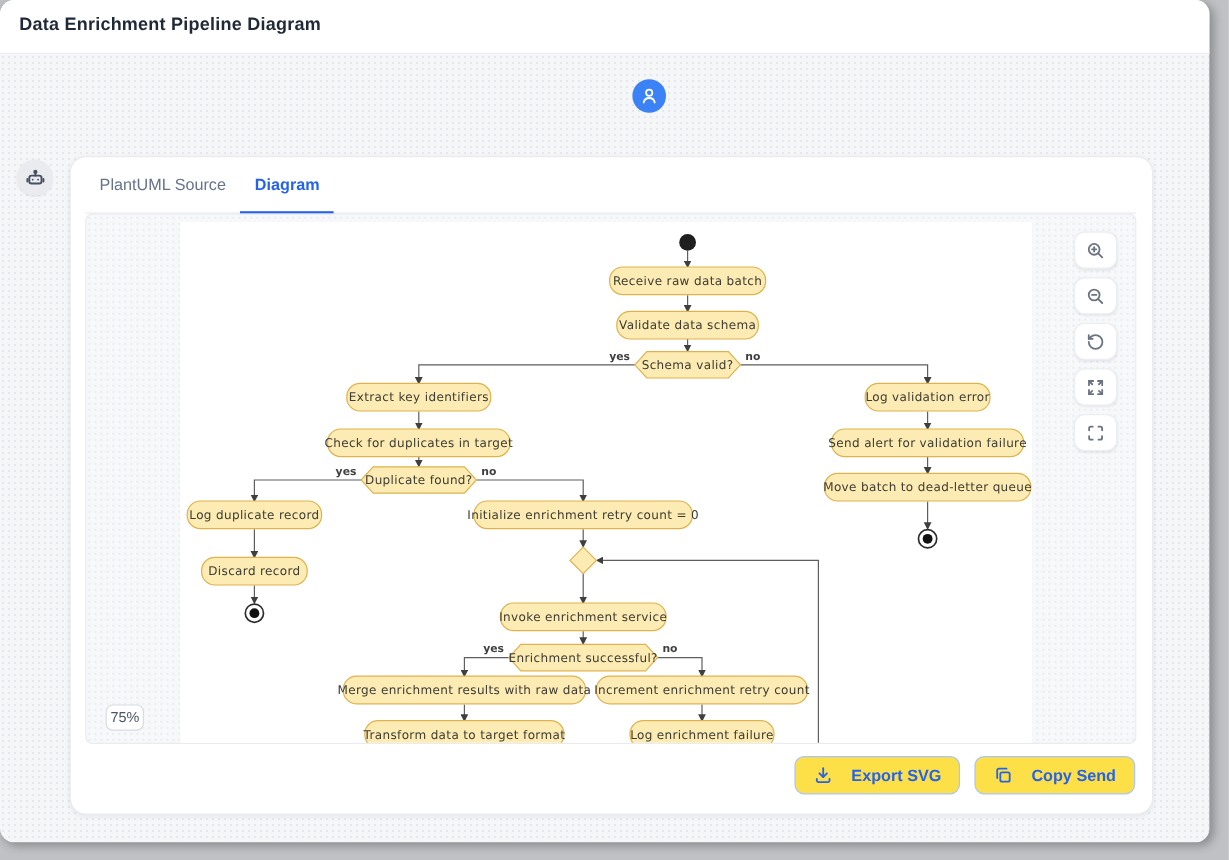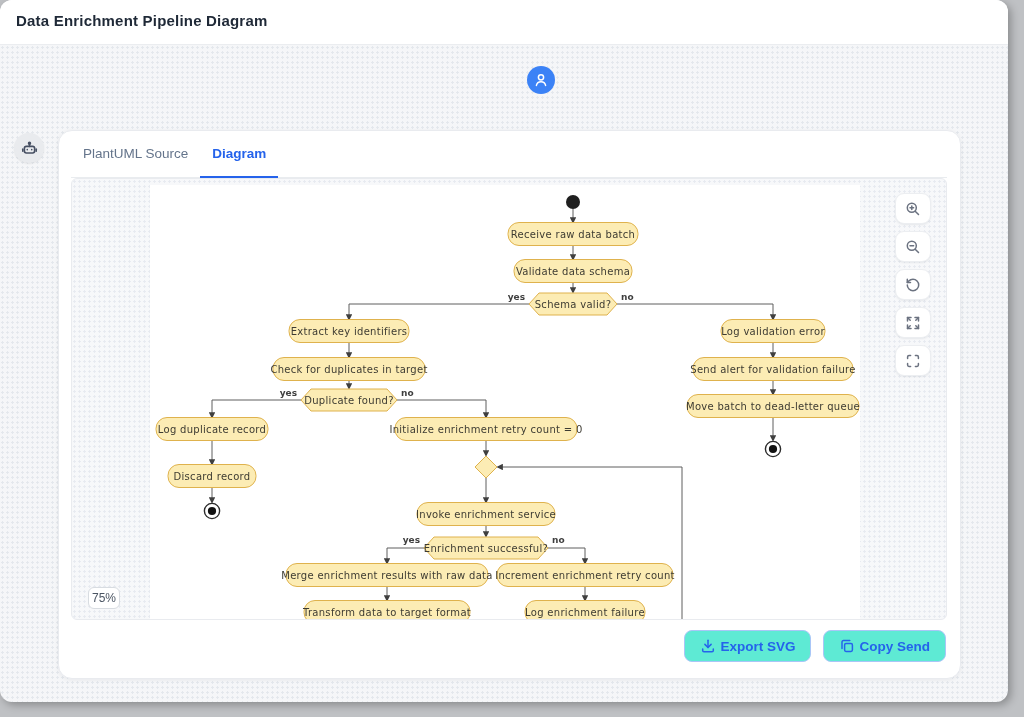--- a/index.html
+++ b/index.html
@@ -28,21 +28,21 @@
   .sheet text{font-family:"DejaVu Sans",sans-serif;}
   .controls{position:absolute;top:14px;right:15px;display:flex;flex-direction:column;gap:7px;z-index:3;}
   .ctrl{width:34px;height:29px;background:#fff;border:1px solid #eceef1;border-radius:9px;display:flex;align-items:center;justify-content:center;
     box-shadow:0 1px 2px rgba(16,24,40,.07);cursor:pointer;}
   .icon{fill:none;stroke-width:1.5;stroke-linecap:round;stroke-linejoin:round;}
   .ctrl .icon{stroke:#6b7280;}
   .zoom-badge{position:absolute;left:16px;bottom:10px;background:#fff;border:1px solid #d8dce1;border-radius:6px;
     padding:3px 3px;font-size:12px;color:#4b5563;z-index:3;}
   .card-footer{position:absolute;left:0;right:0;bottom:0;height:62px;display:flex;justify-content:flex-end;align-items:flex-start;
     gap:12px;padding:14px 14px 0 0;box-sizing:border-box;}
-  .btn{display:flex;align-items:center;gap:4px;height:32px;padding:0 15px;background:#5eead4;border:1px solid #a9c6f7;border-radius:8px;
+  .btn{display:flex;align-items:center;gap:15px;height:32px;padding:0 15px;background:#fde047;border:1px solid #a9c6f7;border-radius:8px;
     color:#2563eb;font-size:13.5px;font-weight:700;cursor:pointer;font-family:inherit;}
   .btn .icon{stroke:#2563eb;}
 </style>
 </head>
 <body>
 
 <div class="window">
 
   <header class="app-header">
     <h1>Data Enrichment Pipeline Diagram</h1>

